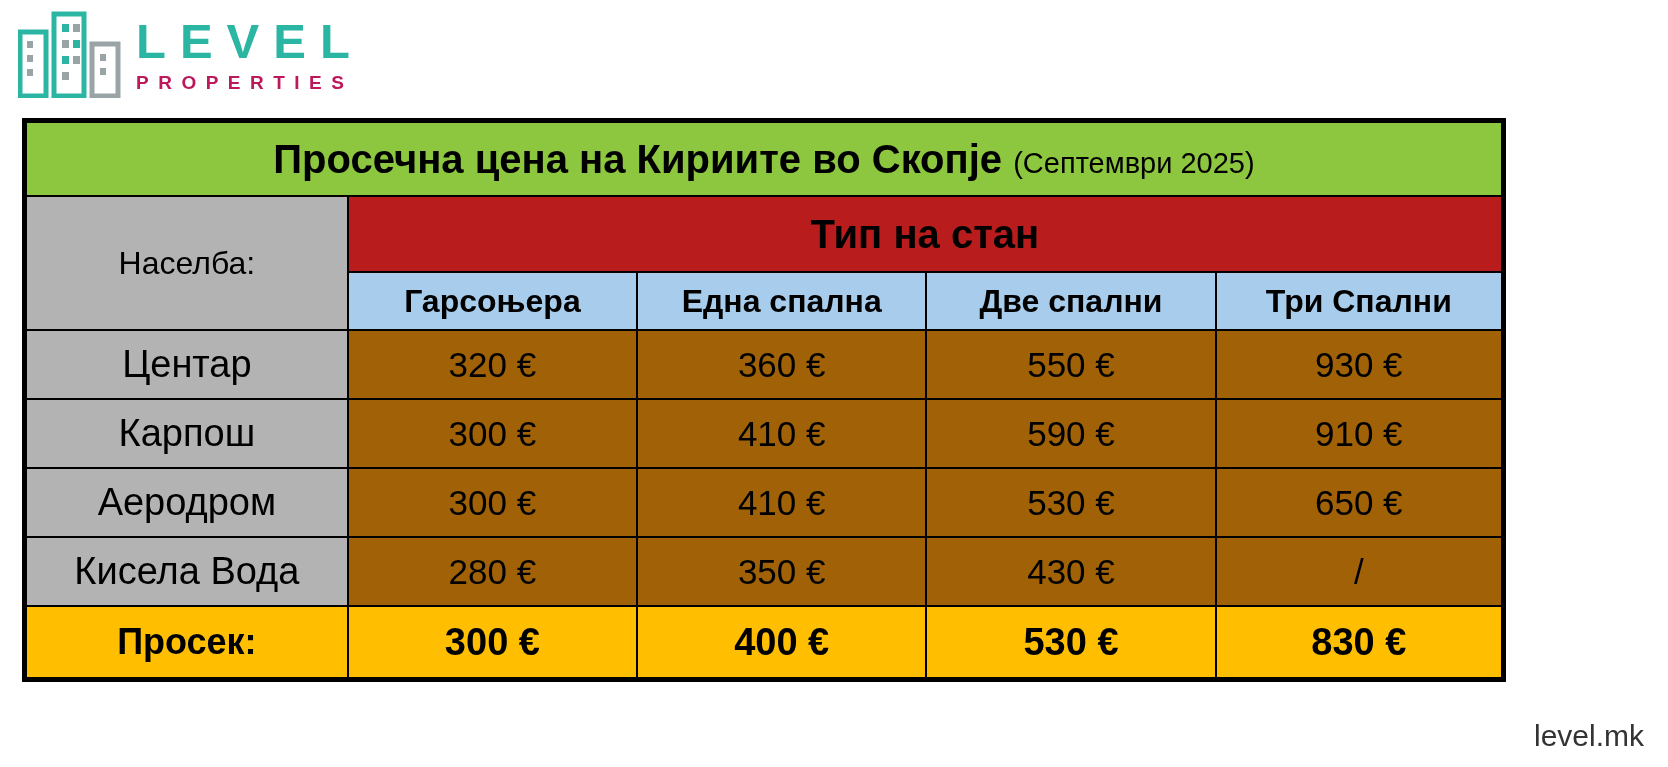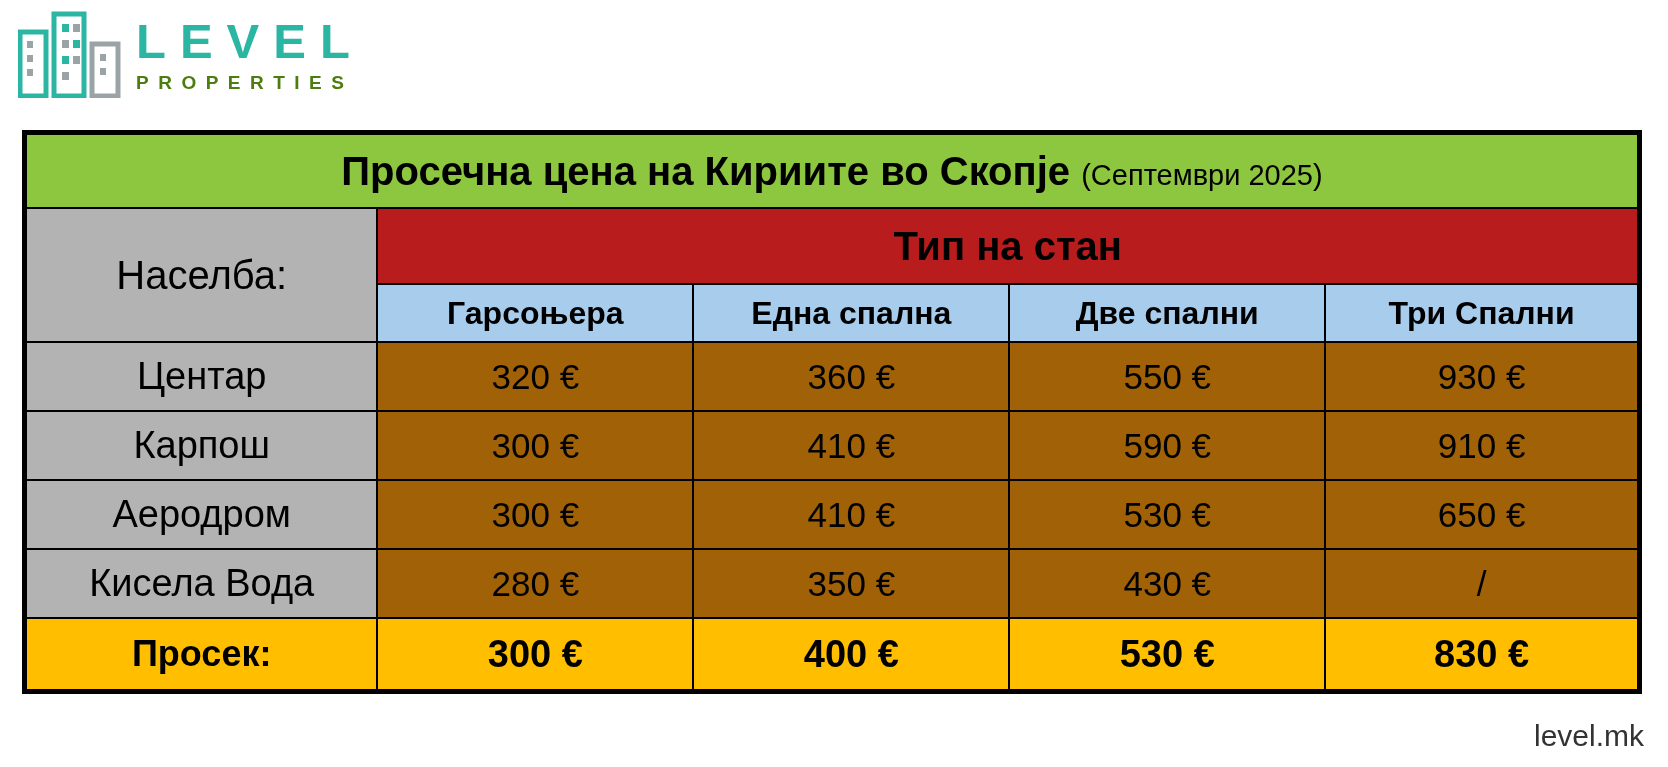--- a/index.html
+++ b/index.html
@@ -48,29 +48,29 @@
     font-weight: 700;
     letter-spacing: 14px;
     color: #2bb6a3;
     font-family: "Liberation Sans", sans-serif;
   }
   .brand-sub {
     margin-top: 7px;
     font-size: 19px;
     font-weight: 600;
     letter-spacing: 9.5px;
-    color: #4d7c0f;
+    color: #be185d;
   }
 
   
   .table-wrap {
     position: absolute;
     left: 22px;
-    top: 130px;
-    width: 1620px;
+    top: 118px;
+    width: 1484px;
     border: 3px solid #000000;
     box-sizing: border-box;
   }
   table.rent-table {
     width: 100%;
     border-collapse: collapse;
     table-layout: fixed;
   }
   table.rent-table td,
   table.rent-table th {
@@ -96,21 +96,21 @@
 
   
   .type-group {
     background: #b91c1c;
     height: 74px;
     font-size: 40px;
     font-weight: 700;
   }
   .neigh-head {
     background: #b3b3b3;
-    font-size: 40px;
+    font-size: 32px;
     font-weight: 400;
     text-align: left;
     padding-left: 16px;
     vertical-align: bottom;
     padding-bottom: 8px;
   }
   .sub-head {
     background: #a8cdec;
     height: 56px;
     font-size: 32px;

